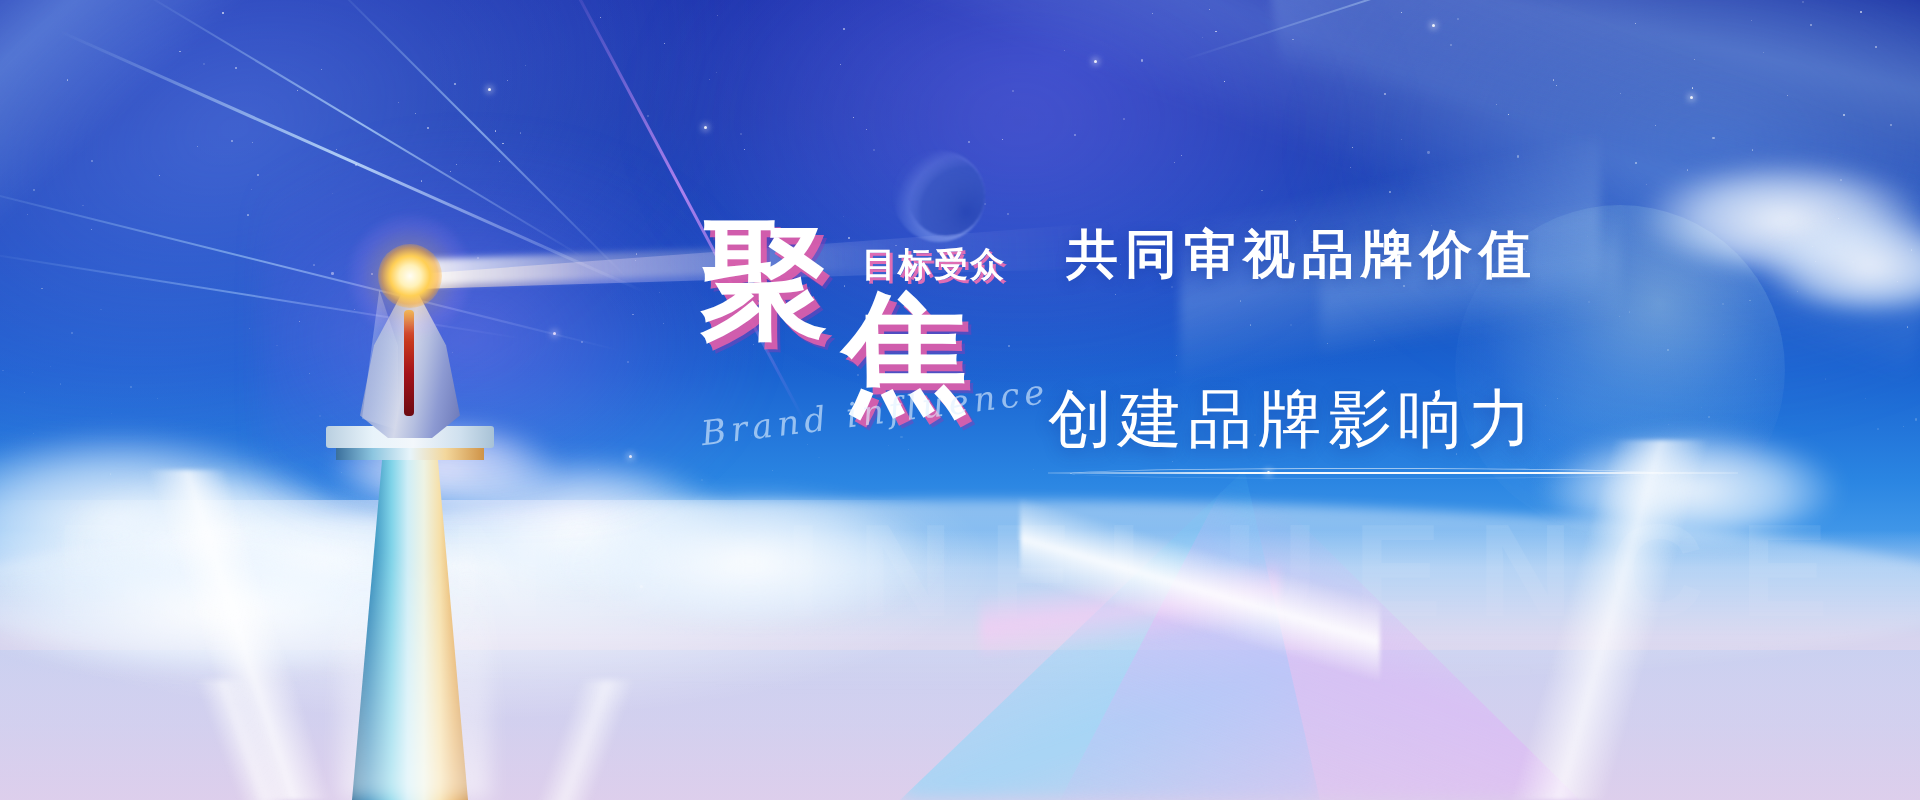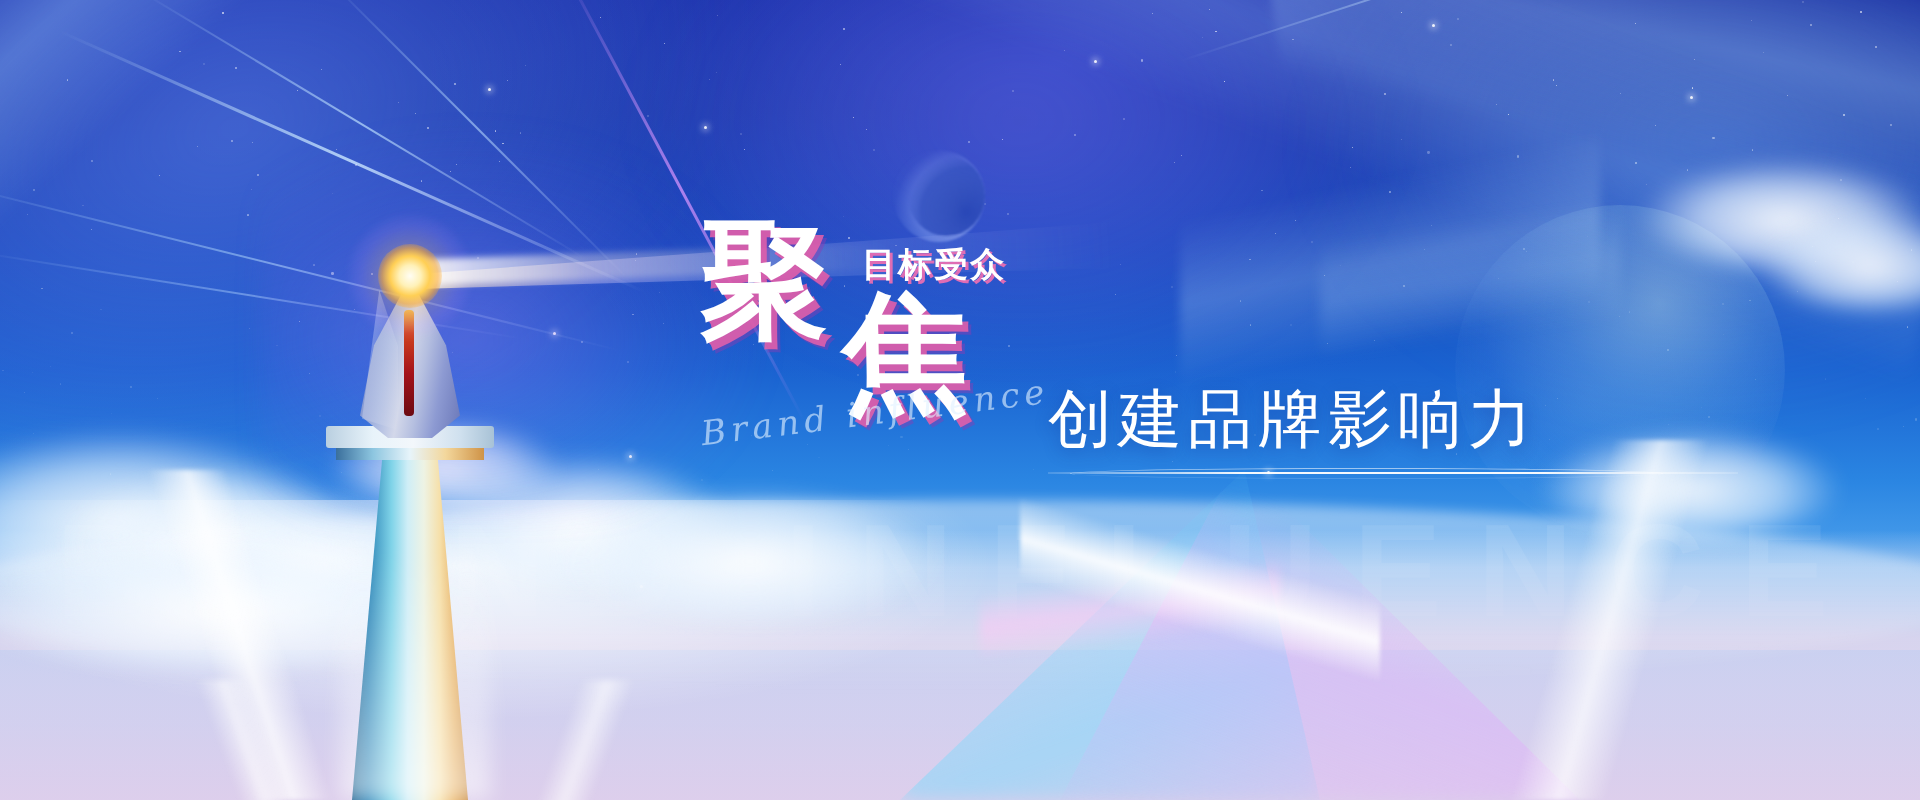--- a/index.html
+++ b/index.html
@@ -513,20 +513,21 @@
   </div>
 
   <div class="copy">
 
     <div class="ju">聚</div>
     <div class="jiao">焦</div>
     <div class="audience">目标受众</div>
     <div class="script">Brand influence</div>
 
     <div class="line1">
+      <span class="tagline">共同审视品牌价值</span>
     </div>
 
 
     <div class="line2">创建品牌影响力</div>
 
     <div class="divider">
       <div class="d-lens"></div>
       <div class="d-main"></div>
     </div>
   </div>

